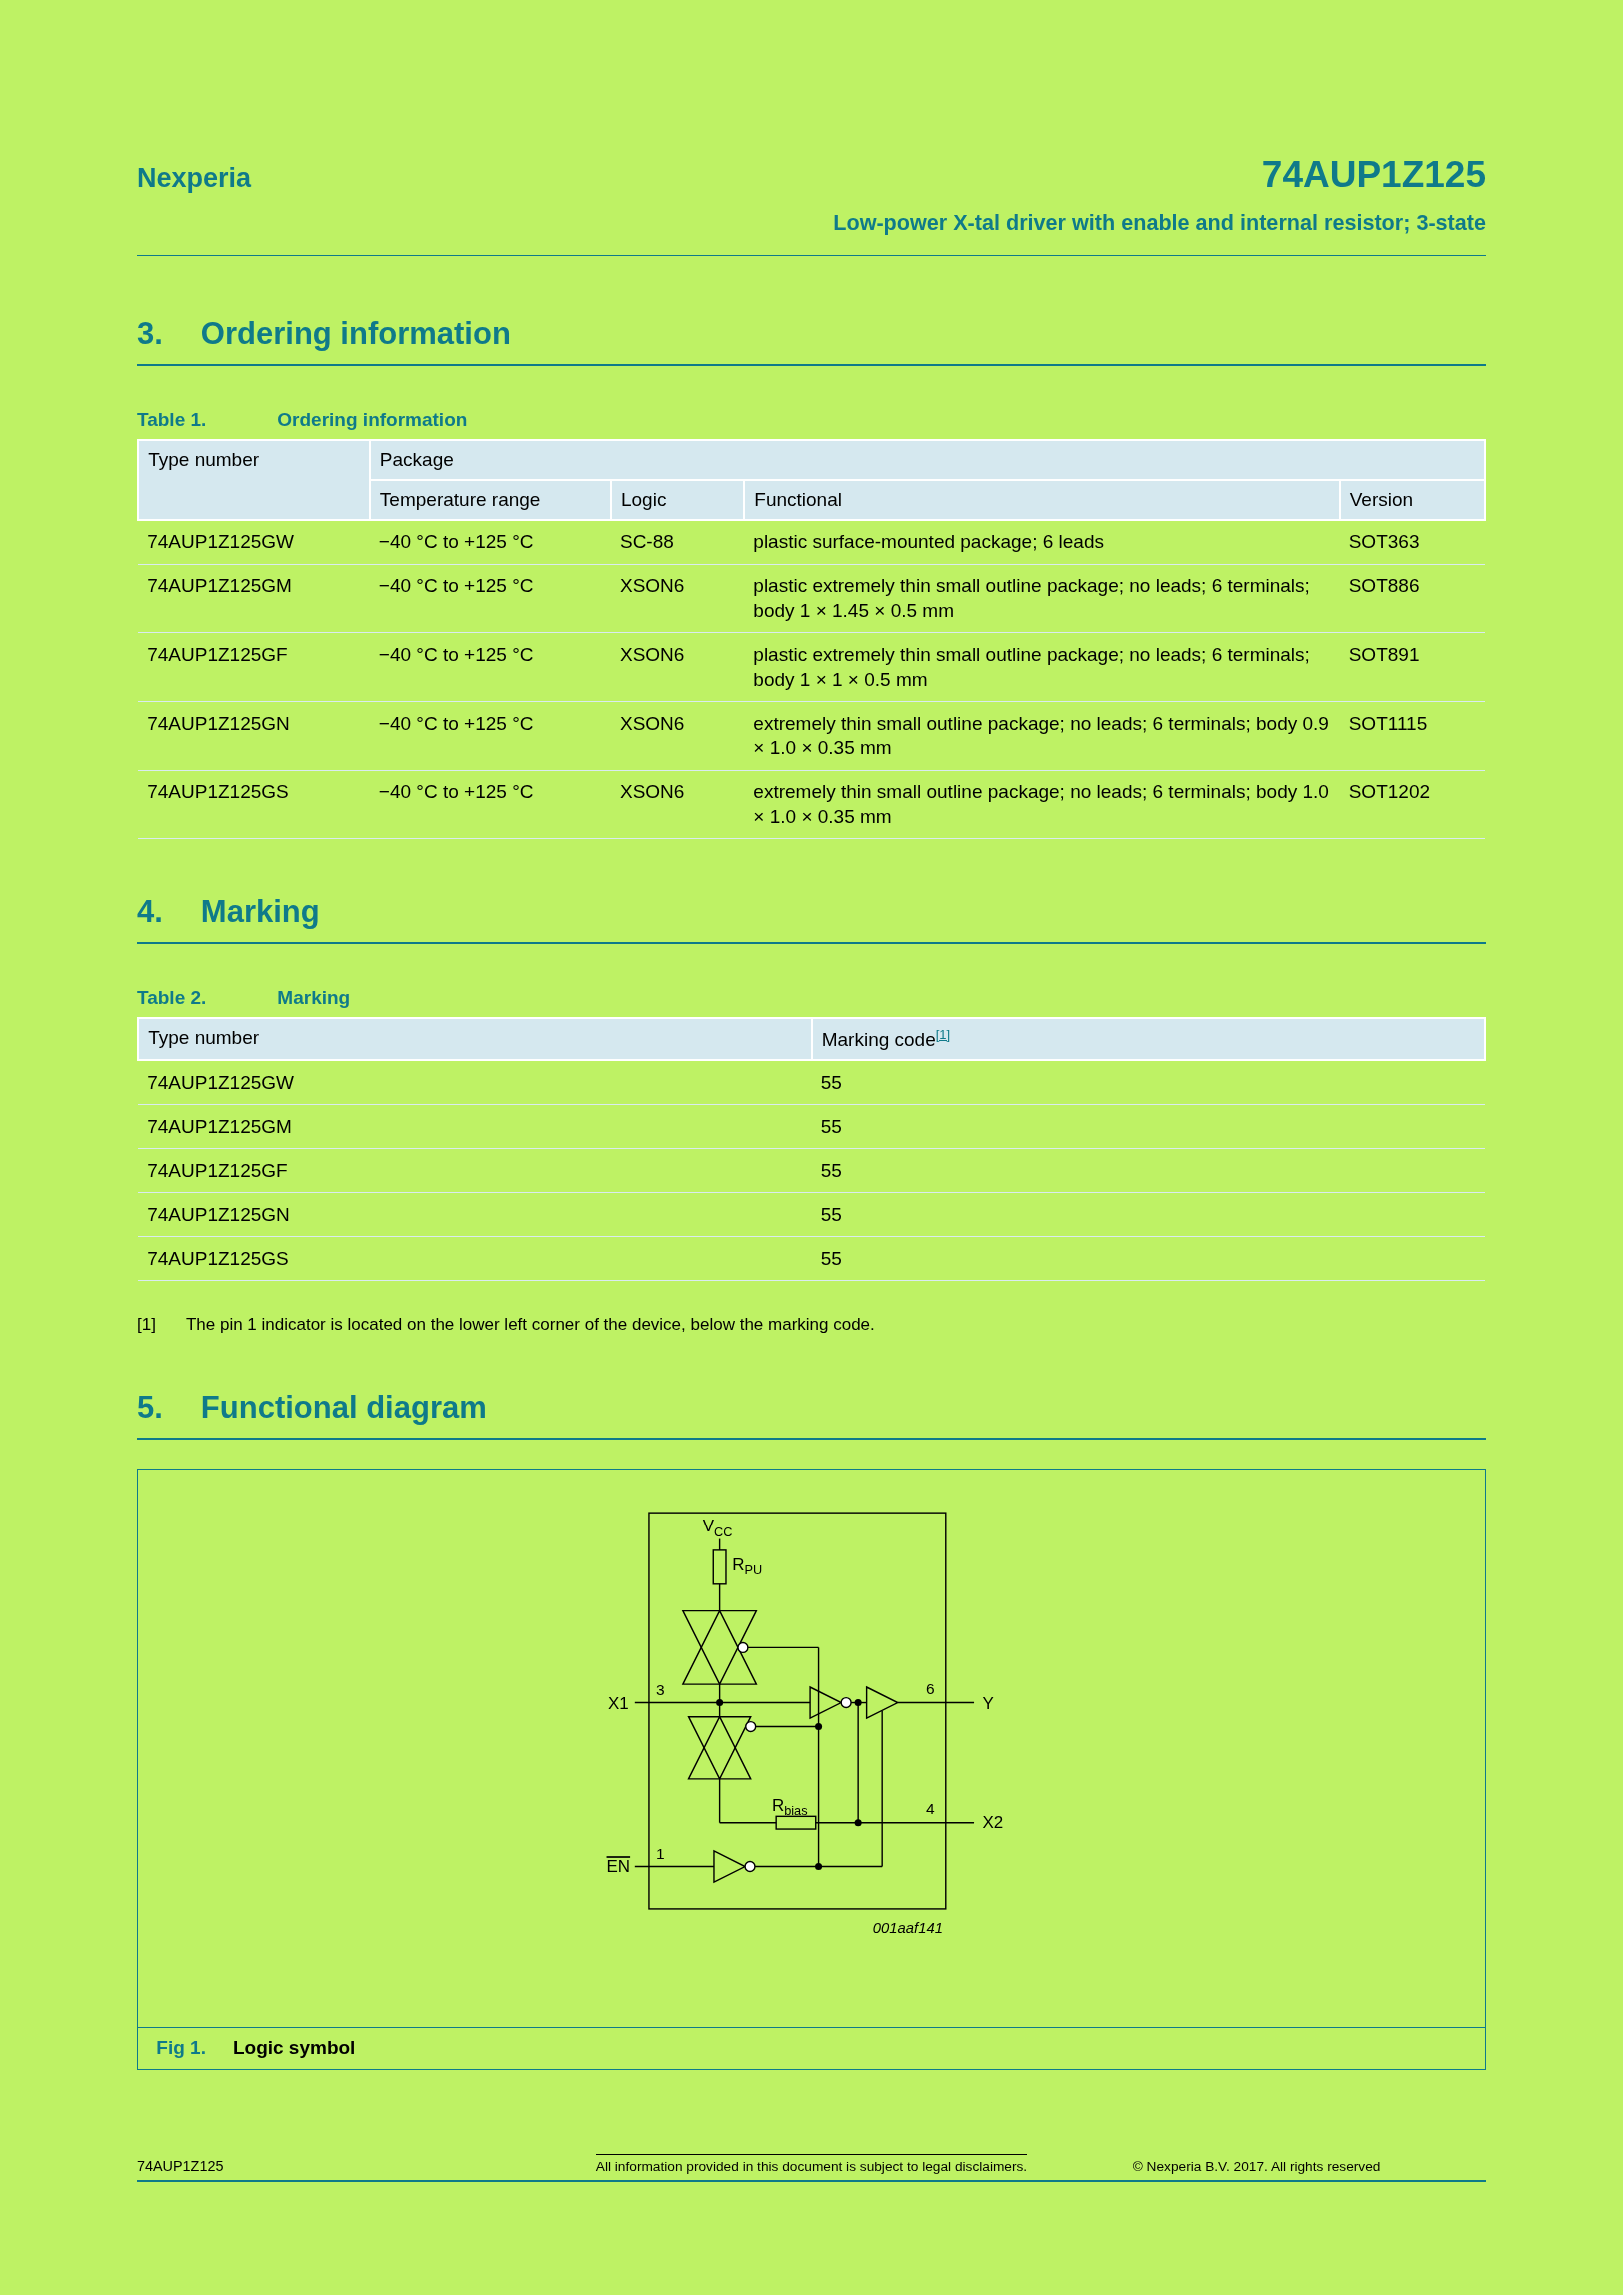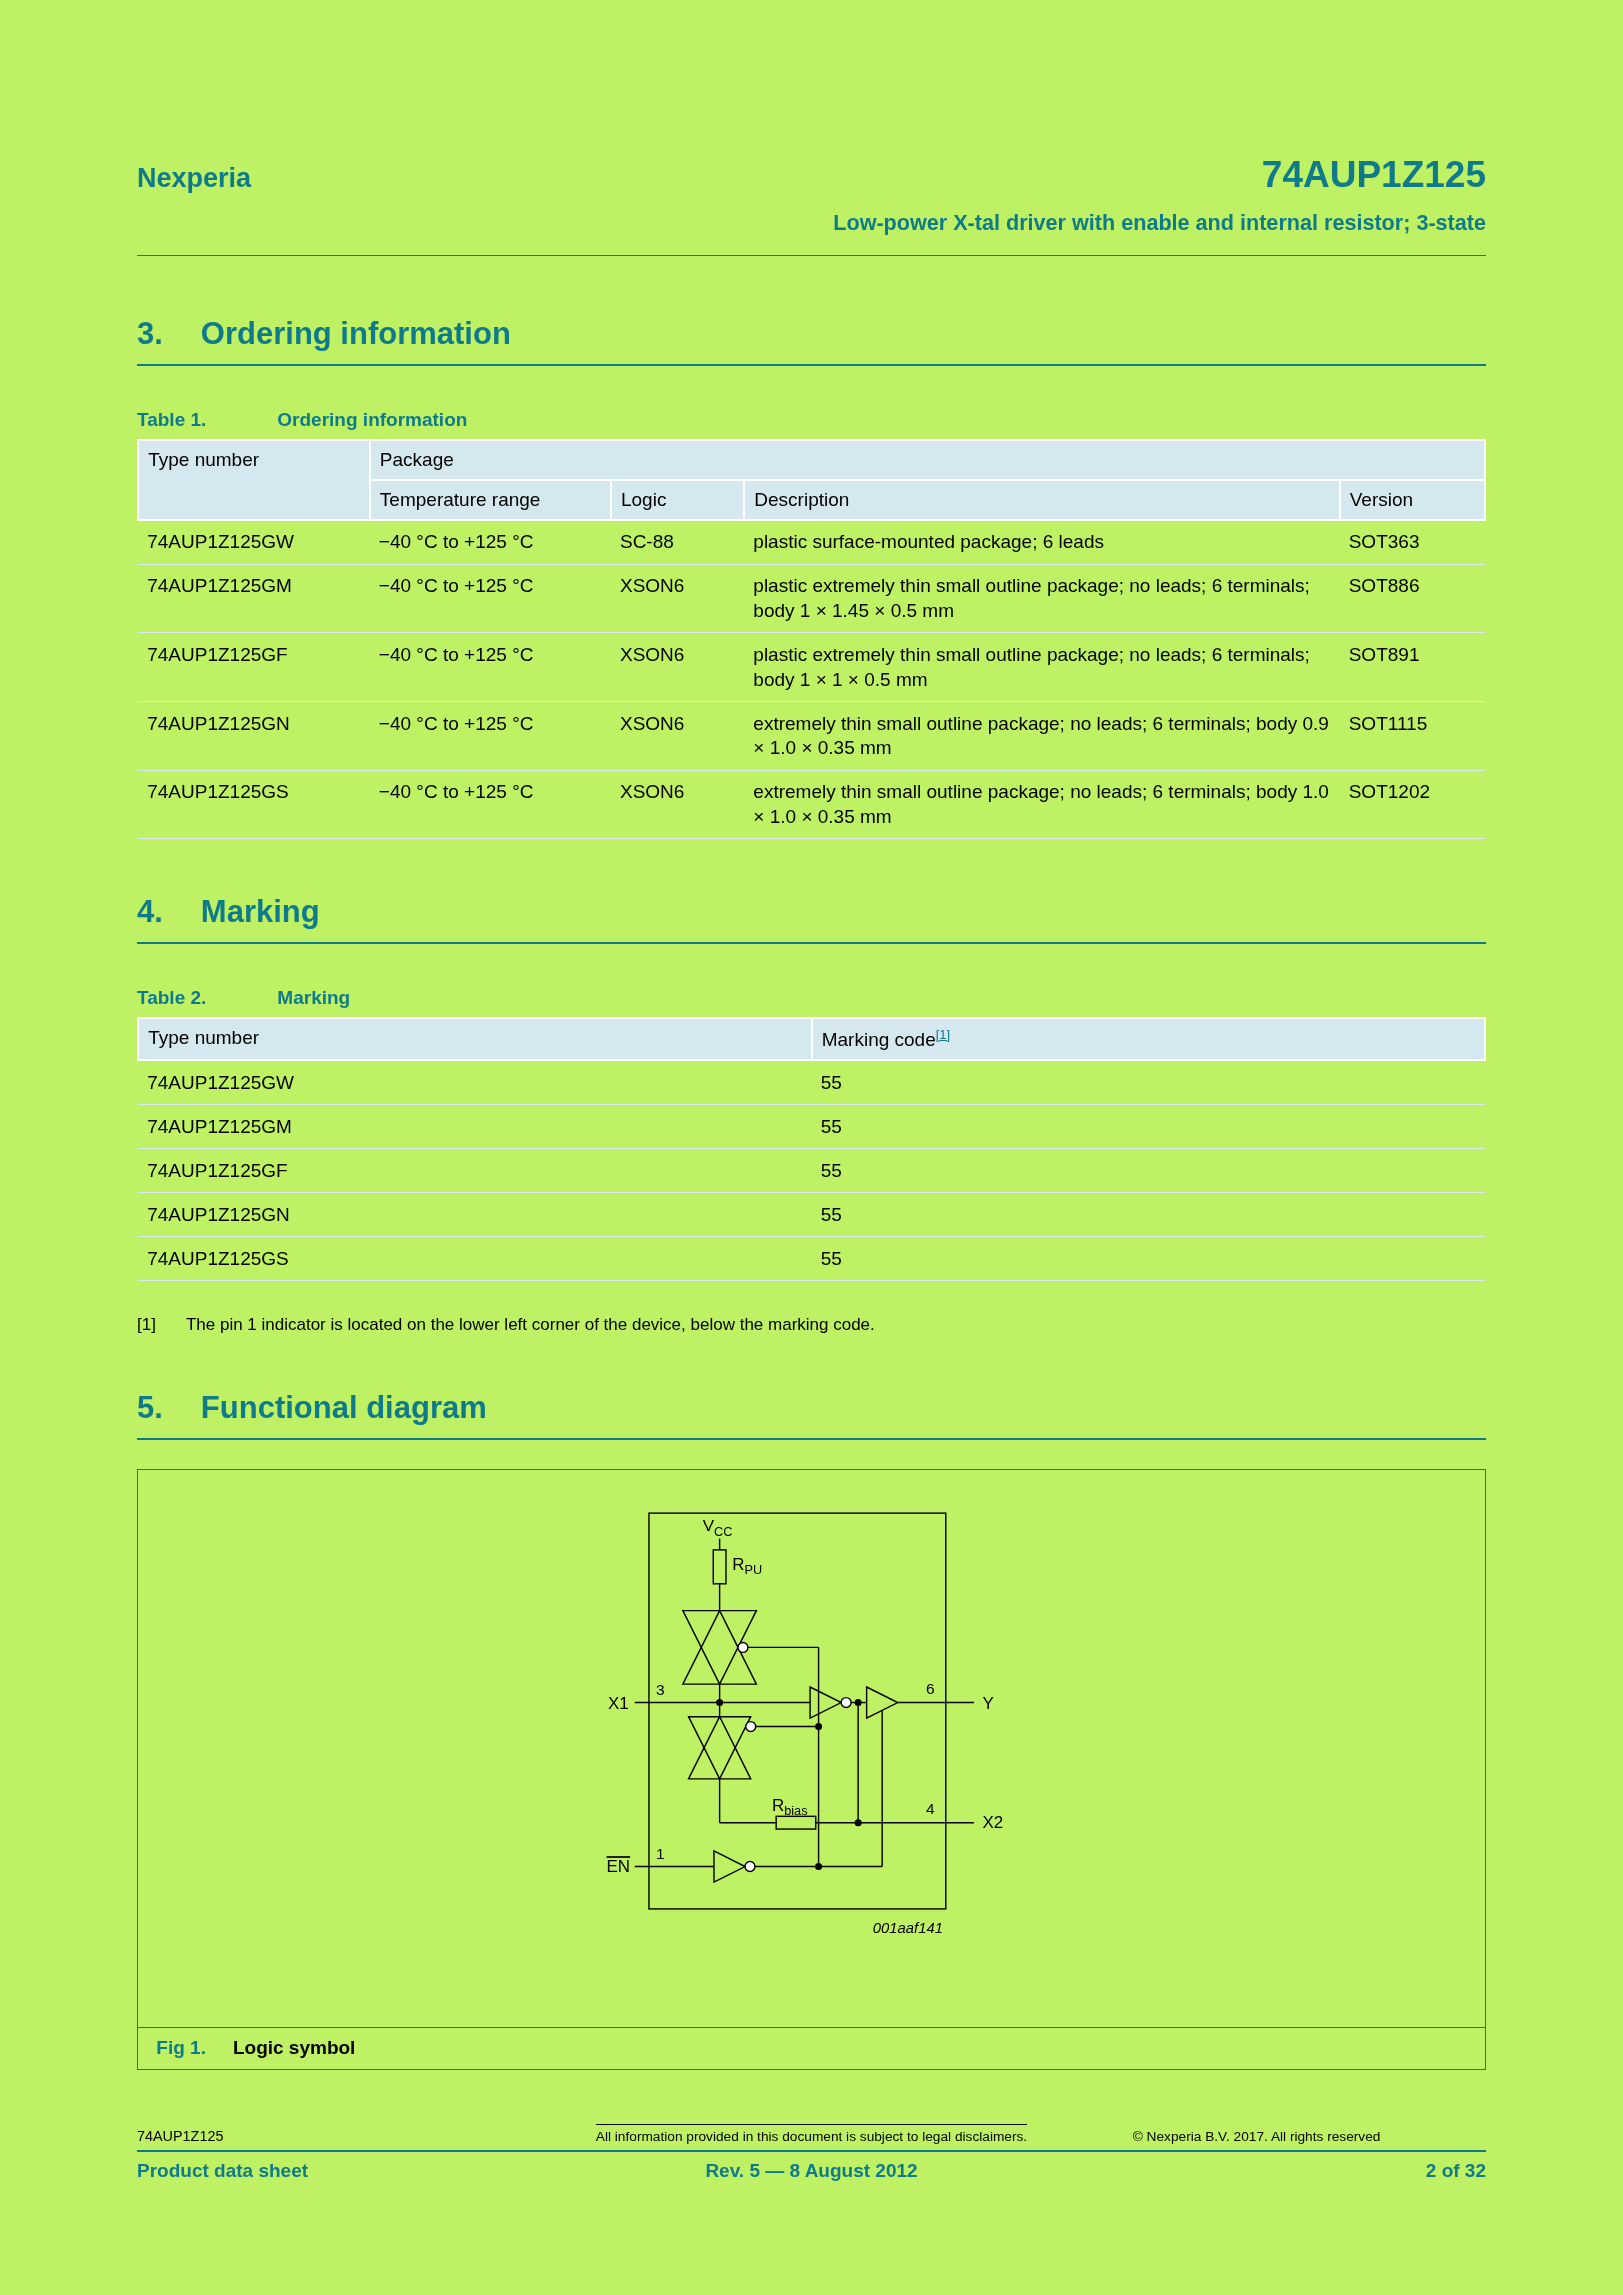--- a/index.html
+++ b/index.html
@@ -85,21 +85,21 @@
         <col style="width:10.8%">
     </colgroup>
     <thead>
       <tr>
         <th rowspan="2">Type number</th>
         <th colspan="4">Package</th>
       </tr>
       <tr>
         <th>Temperature range</th>
         <th>Logic</th>
-        <th>Description</th>
+        <th>Functional</th>
         <th>Version</th>
       </tr>
     </thead>
     <tbody>
       <tr>
         <td>74AUP1Z125GW</td>
         <td>−40 °C to +125 °C</td>
         <td>SC-88</td>
         <td>plastic surface-mounted package; 6 leads</td>
         <td>SOT363</td>
@@ -255,21 +255,16 @@
     </div>
   </div>
 
   <div class="footer">
     <div class="footer-top">
       <span class="f-part">74AUP1Z125</span>
       <span class="f-disc">All information provided in this document is subject to legal disclaimers.</span>
       <span class="f-copy">© Nexperia B.V. 2017. All rights reserved</span>
     </div>
     <div class="footer-rule"></div>
-    <div class="footer-bottom">
-      <span>Product data sheet</span>
-      <span class="fb-center">Rev. 5 — 8 August 2012</span>
-      <span class="fb-right">2 of 32</span>
-    </div>
   </div>
 
 </div>
 
 
 </body></html>

